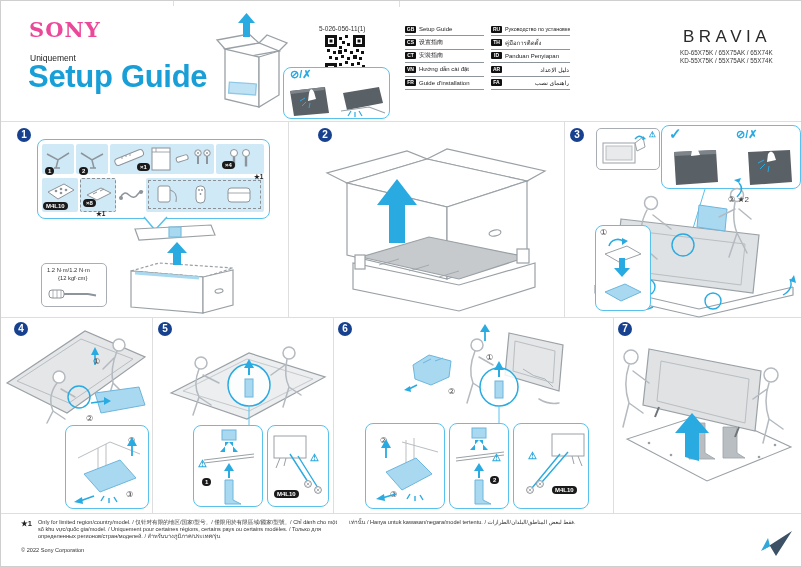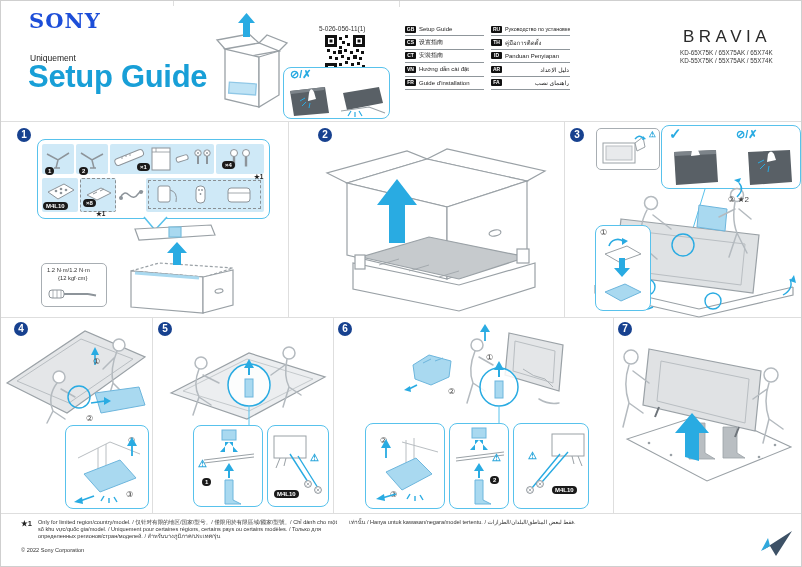--- a/index.html
+++ b/index.html
@@ -29,21 +29,21 @@
   .lang-label.rtl{text-align:right;margin-right:1px;}
 </style>
 </head>
 <body>
 
 <div class="page">
 
   <div class="ln" style="left:172px;top:0;width:1px;height:5px;"></div>
   <div class="ln" style="left:398px;top:0;width:1px;height:6px;"></div>
 
-  <div class="t" style="left:28px;top:7px;font-family:'DejaVu Serif',serif;font-weight:bold;font-size:21px;letter-spacing:1px;color:#1d4ed8;">SONY</div>
+  <div class="t" style="left:28px;top:16px;font-family:'DejaVu Serif',serif;font-weight:bold;font-size:21px;letter-spacing:1px;color:#ec4899;">SONY</div>
   <div class="t" style="left:29px;top:52px;font-size:8.5px;color:#222;">Uniquement</div>
   <div class="t" style="left:27px;top:58px;font-size:31px;font-weight:600;letter-spacing:-0.3px;color:#189fd7;">Setup Guide</div>
 
   <svg class="abs" style="left:212px;top:6px;" width="76" height="108" viewBox="0 0 76 108">
     <g stroke="#9aa1a6" fill="none" stroke-width="1.3">
       <polygon points="12,42 46,36 66,44 32,50" fill="#fff"></polygon>
       <path d="M12,42 L4,33 L36,27 L46,36"></path>
       <path d="M46,36 L54,28 L74,36 L66,44"></path>
       <polygon points="12,42 12,92 46,100 46,50" fill="#fff"></polygon>
       <polygon points="46,50 66,44 66,88 46,100" fill="#fff"></polygon>

